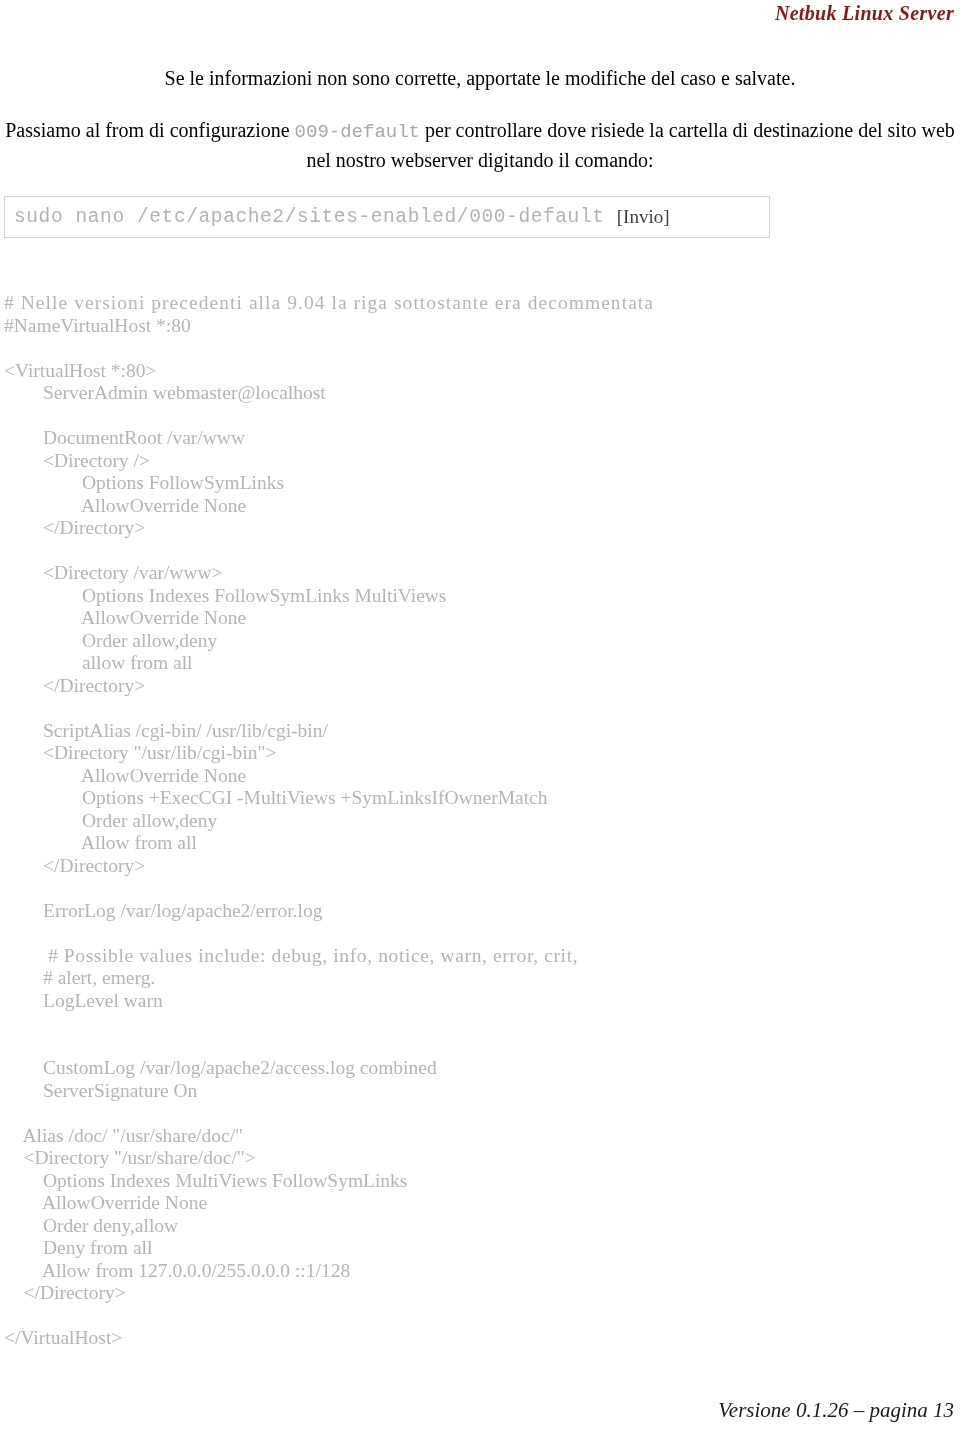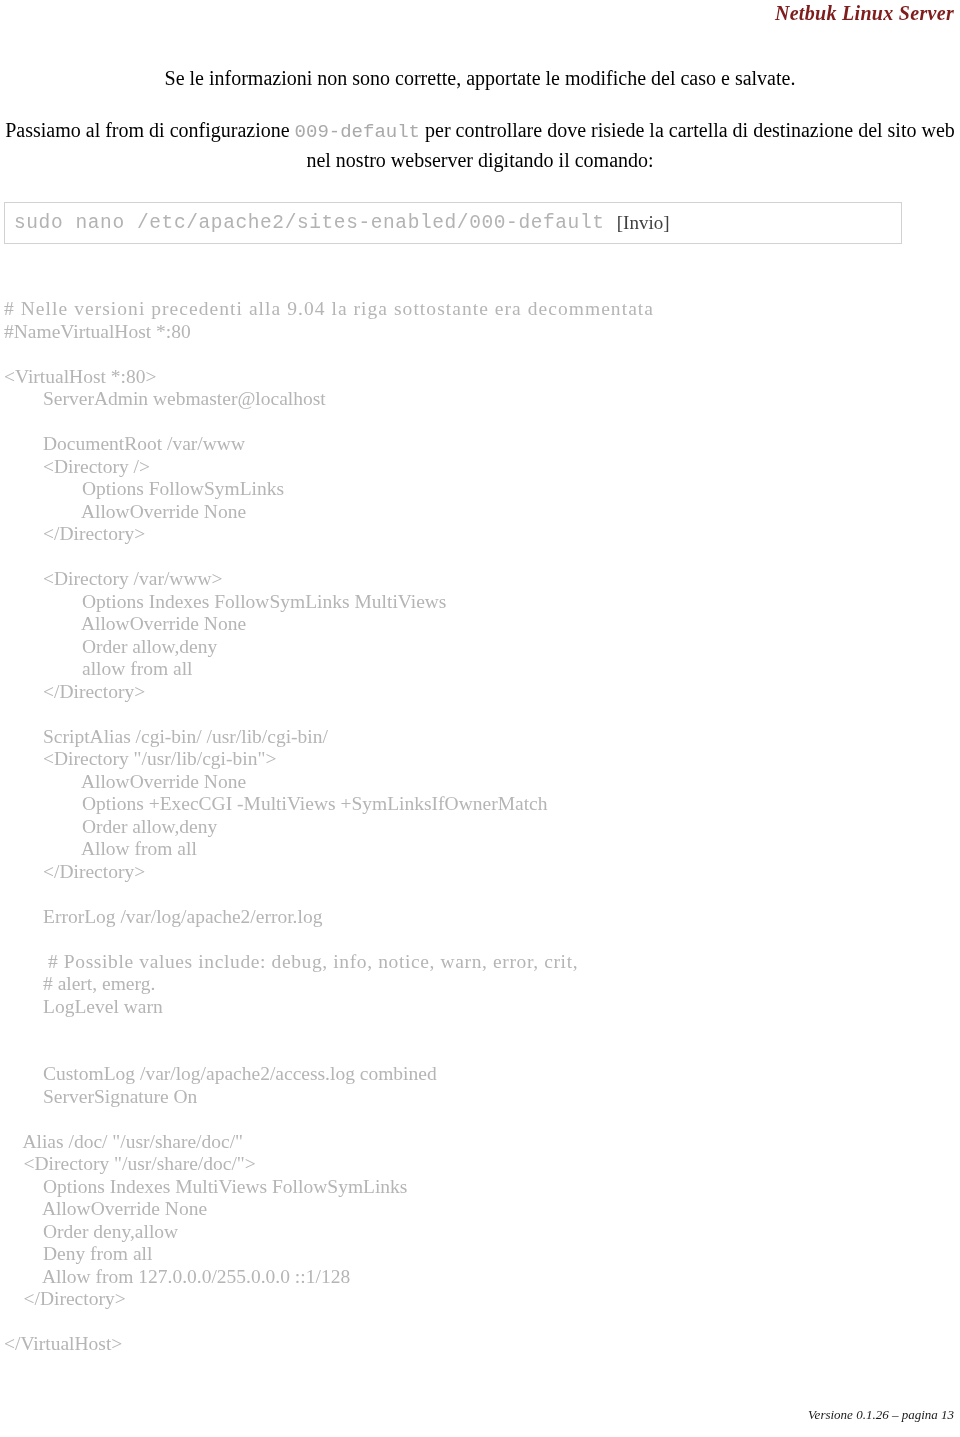--- a/index.html
+++ b/index.html
@@ -61,25 +61,25 @@
     color: #a9a9a9;
     letter-spacing: 0px;
   }
 
   .gap-1 { height: 24px; }
   .gap-3 { height: 26px; }
   .gap-4 { height: 28px; }
 
   
   .cmdbox {
-    margin-top: 28px;
+    margin-top: 22px;
     border: 1px solid #d2d2d2;
     background: #ffffff;
     height: 42px;
-    width: 898px;
+    width: 766px;
     box-sizing: border-box;
     display: flex;
     align-items: center;
     padding-left: 9px;
   }
   .cmdbox .cmd-text {
     font-family: "Liberation Mono", monospace;
     font-size: 19.5px;
     color: #b3b3b3;
     letter-spacing: 0.6px;
@@ -117,21 +117,21 @@
     height: 22.5px;
   }
 
   
   .footer {
     position: absolute;
     right: 6px;
     bottom: 14px;
     font-family: "Liberation Serif", serif;
     font-style: italic;
-    font-size: 13px;
+    font-size: 21px;
     color: #1a1a1a;
     white-space: nowrap;
   }
 </style>
 </head>
 <body>
 
 <div class="page">
 
   <div class="header">Netbuk Linux Server</div>

